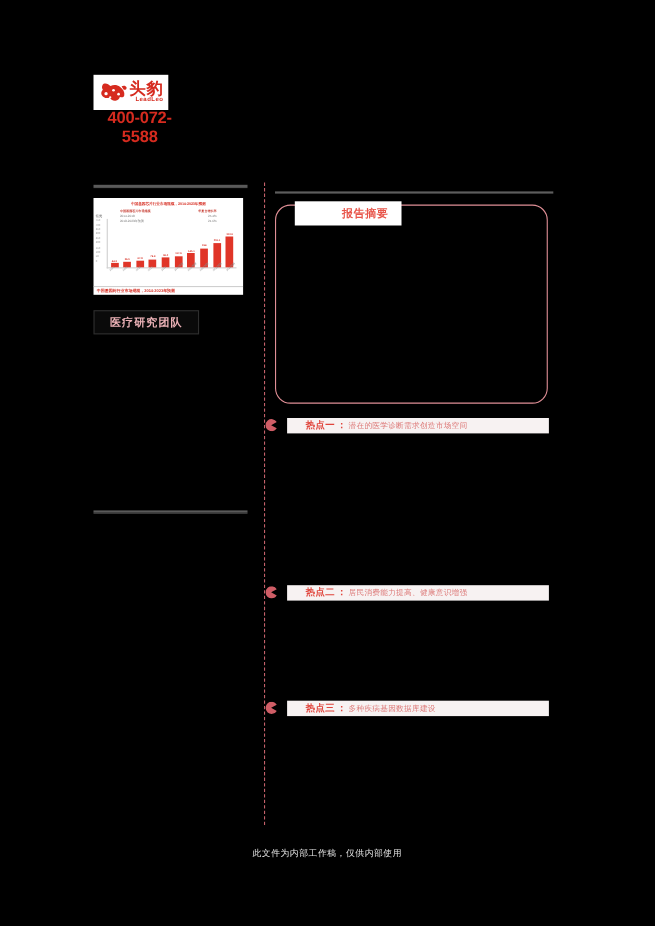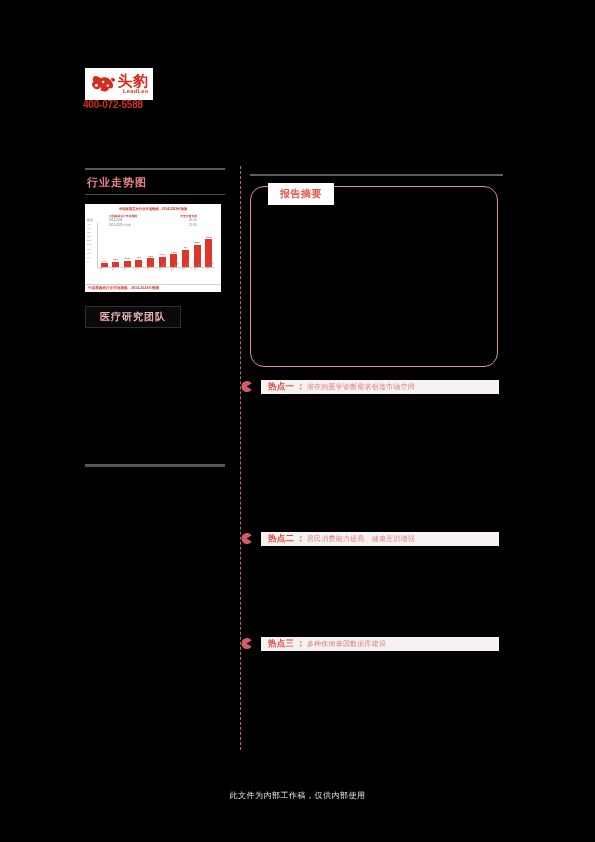--- a/index.html
+++ b/index.html
@@ -62,23 +62,23 @@
     font-size: 5.5px;
     font-weight: bold;
     letter-spacing: 0.4px;
     text-align: right;
     margin-top: 1px;
   }
   .phone {
     position: absolute;
     left: -2px; top: 31px;
     width: 88px;
-    text-align: left;
+    text-align: center;
     color: #d62b1f;
-    font-size: 10px;
+    font-size: 15px;
     font-weight: bold;
     letter-spacing: -0.2px;
     font-family: "Liberation Sans", "DejaVu Sans", sans-serif;
   }
   .title-band {
     position: absolute;
     left: 108px; top: 1px;
     width: 317px; height: 29px;
     background: #fdeeea;
     display: flex;
@@ -283,20 +283,21 @@
     left: 268px; top: 183px;
     width: 66px; height: 22px;
     background: #ffffff;
     display: flex;
     align-items: center;
     justify-content: center;
     color: #e8554a;
     font-size: 10px;
     font-weight: bold;
     letter-spacing: 0.5px;
+    padding-left: 31px;
   }
 
   .hot-row {
     position: absolute;
     left: 248px;
     width: 251px; height: 14px;
   }
   .hot-marker {
     position: absolute;
     left: -7px; top: 1px;
@@ -306,21 +307,21 @@
     line-height: 11px;
   }
   .hot-band {
     position: absolute;
     left: 13px; top: 0;
     width: 238px; height: 14px;
     background: #f7f2f2;
     display: flex;
     align-items: center;
     box-sizing: border-box;
-    padding-left: 7px;
+    padding-left: 17px;
   }
   .hot-label {
     color: #e0453c;
     font-size: 8.5px;
     font-weight: bold;
     letter-spacing: 0.3px;
   }
   .hot-colon {
     color: #e0453c;
     font-size: 8.5px;
@@ -328,21 +329,21 @@
     margin: 0 2px;
   }
   .hot-text {
     color: #dd7a79;
     font-size: 7px;
     letter-spacing: 0.2px;
   }
 
   .footer {
     position: absolute;
-    left: 0; top: 790px;
+    left: 0; top: 770px;
     width: 595px;
     text-align: center;
     color: #e6e6e6;
     font-size: 8px;
     letter-spacing: 0.5px;
   }
 </style>
 </head>
 <body>
 
@@ -371,21 +372,20 @@
 
     <div class="phone">400-072-5588</div>
 
   </div>
 
   <div class="divider-v"></div>
 
   <div class="col-left">
 
     <div class="rule-top"></div>
-    <div class="sec-head">行业走势图</div>
     <div class="rule-bottom"></div>
 
     <div class="thumb">
       <div class="thumb-title">中国基因芯片行业市场规模，2014-2023年预测</div>
 
       <div class="thumb-subtable">
         <div class="r hdr">
           <span>中国基因芯片市场规模</span>
           <span>年复合增长率</span>
         </div>

